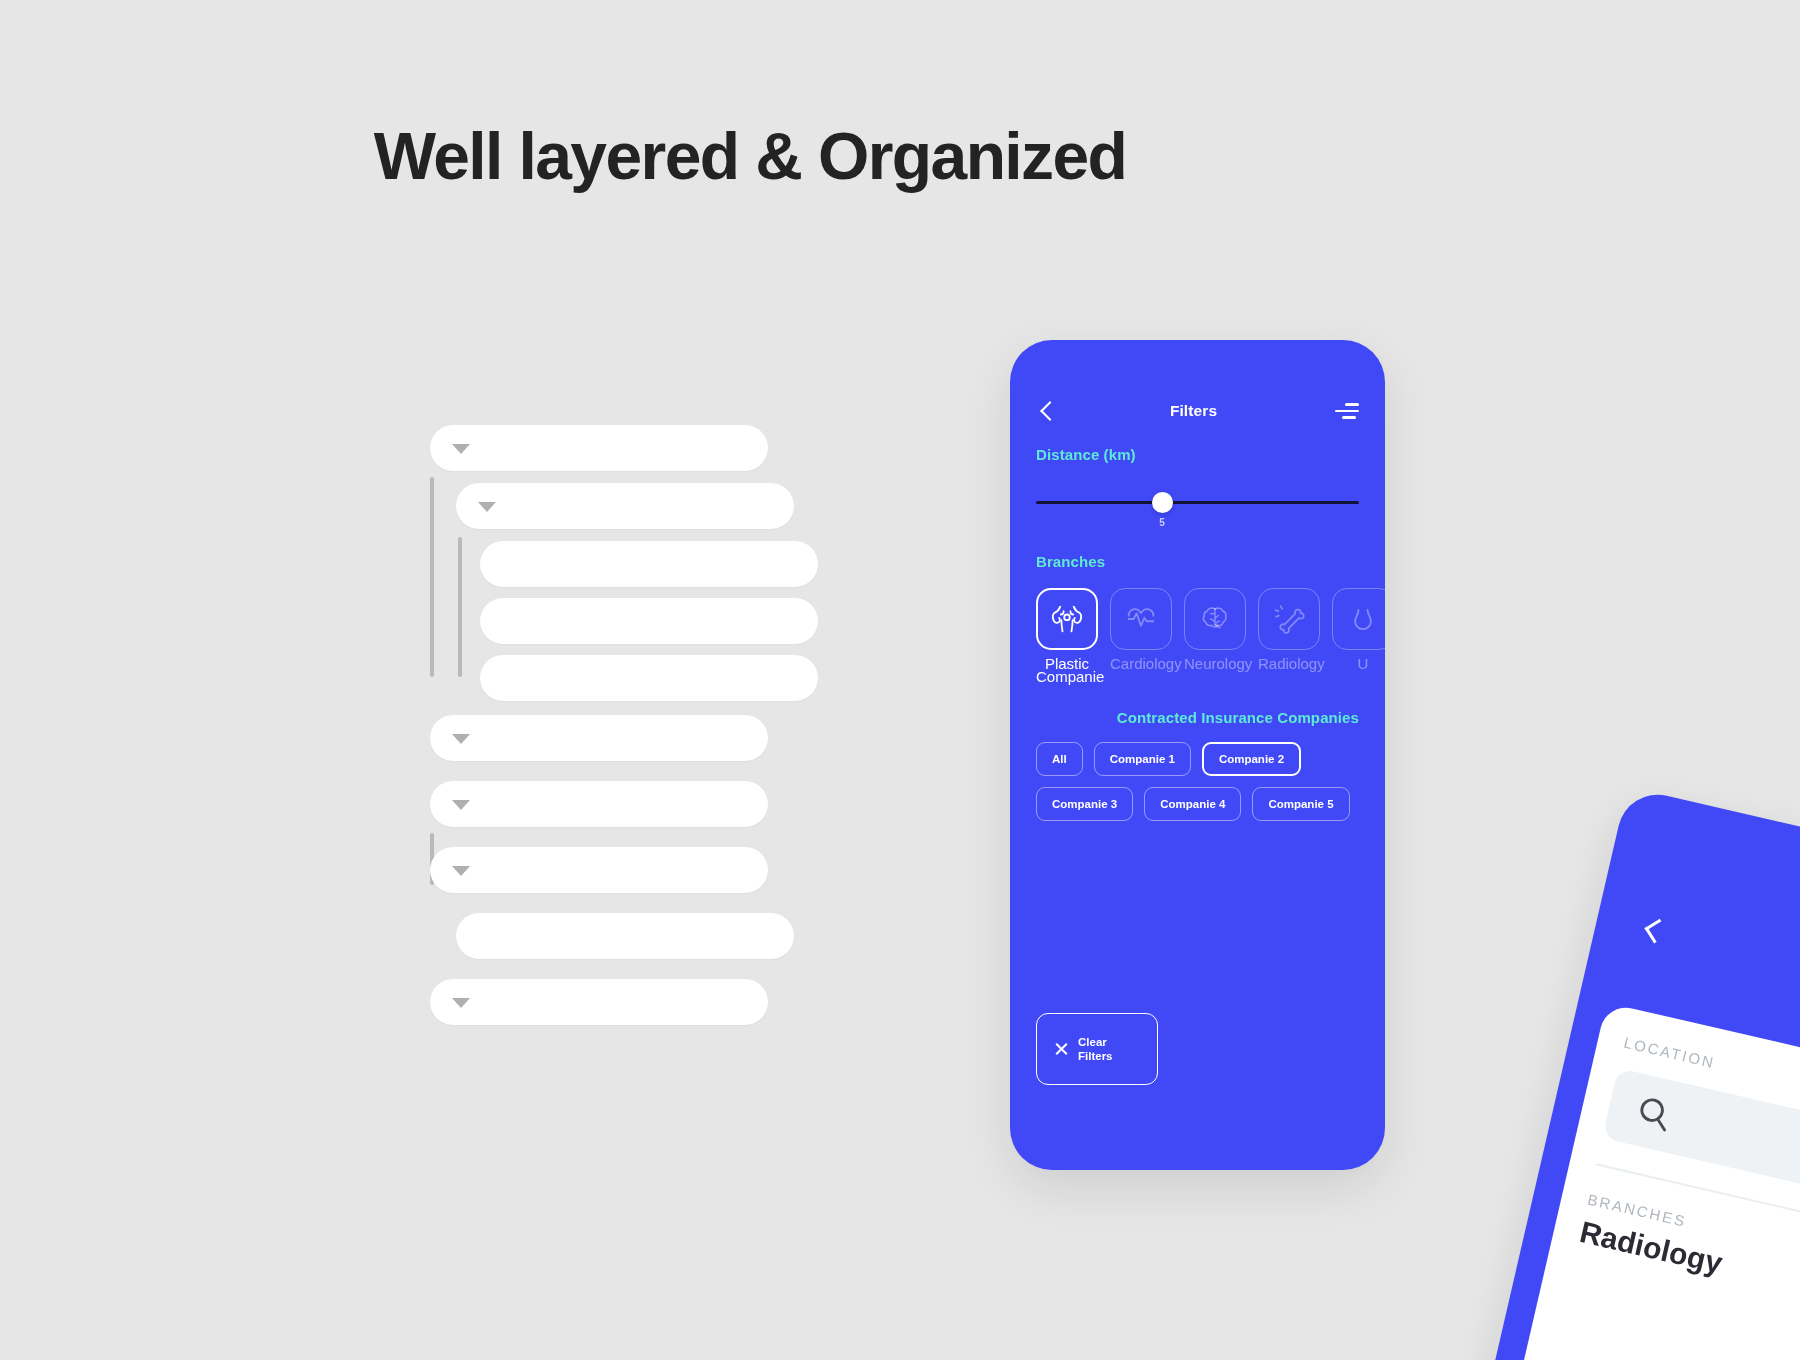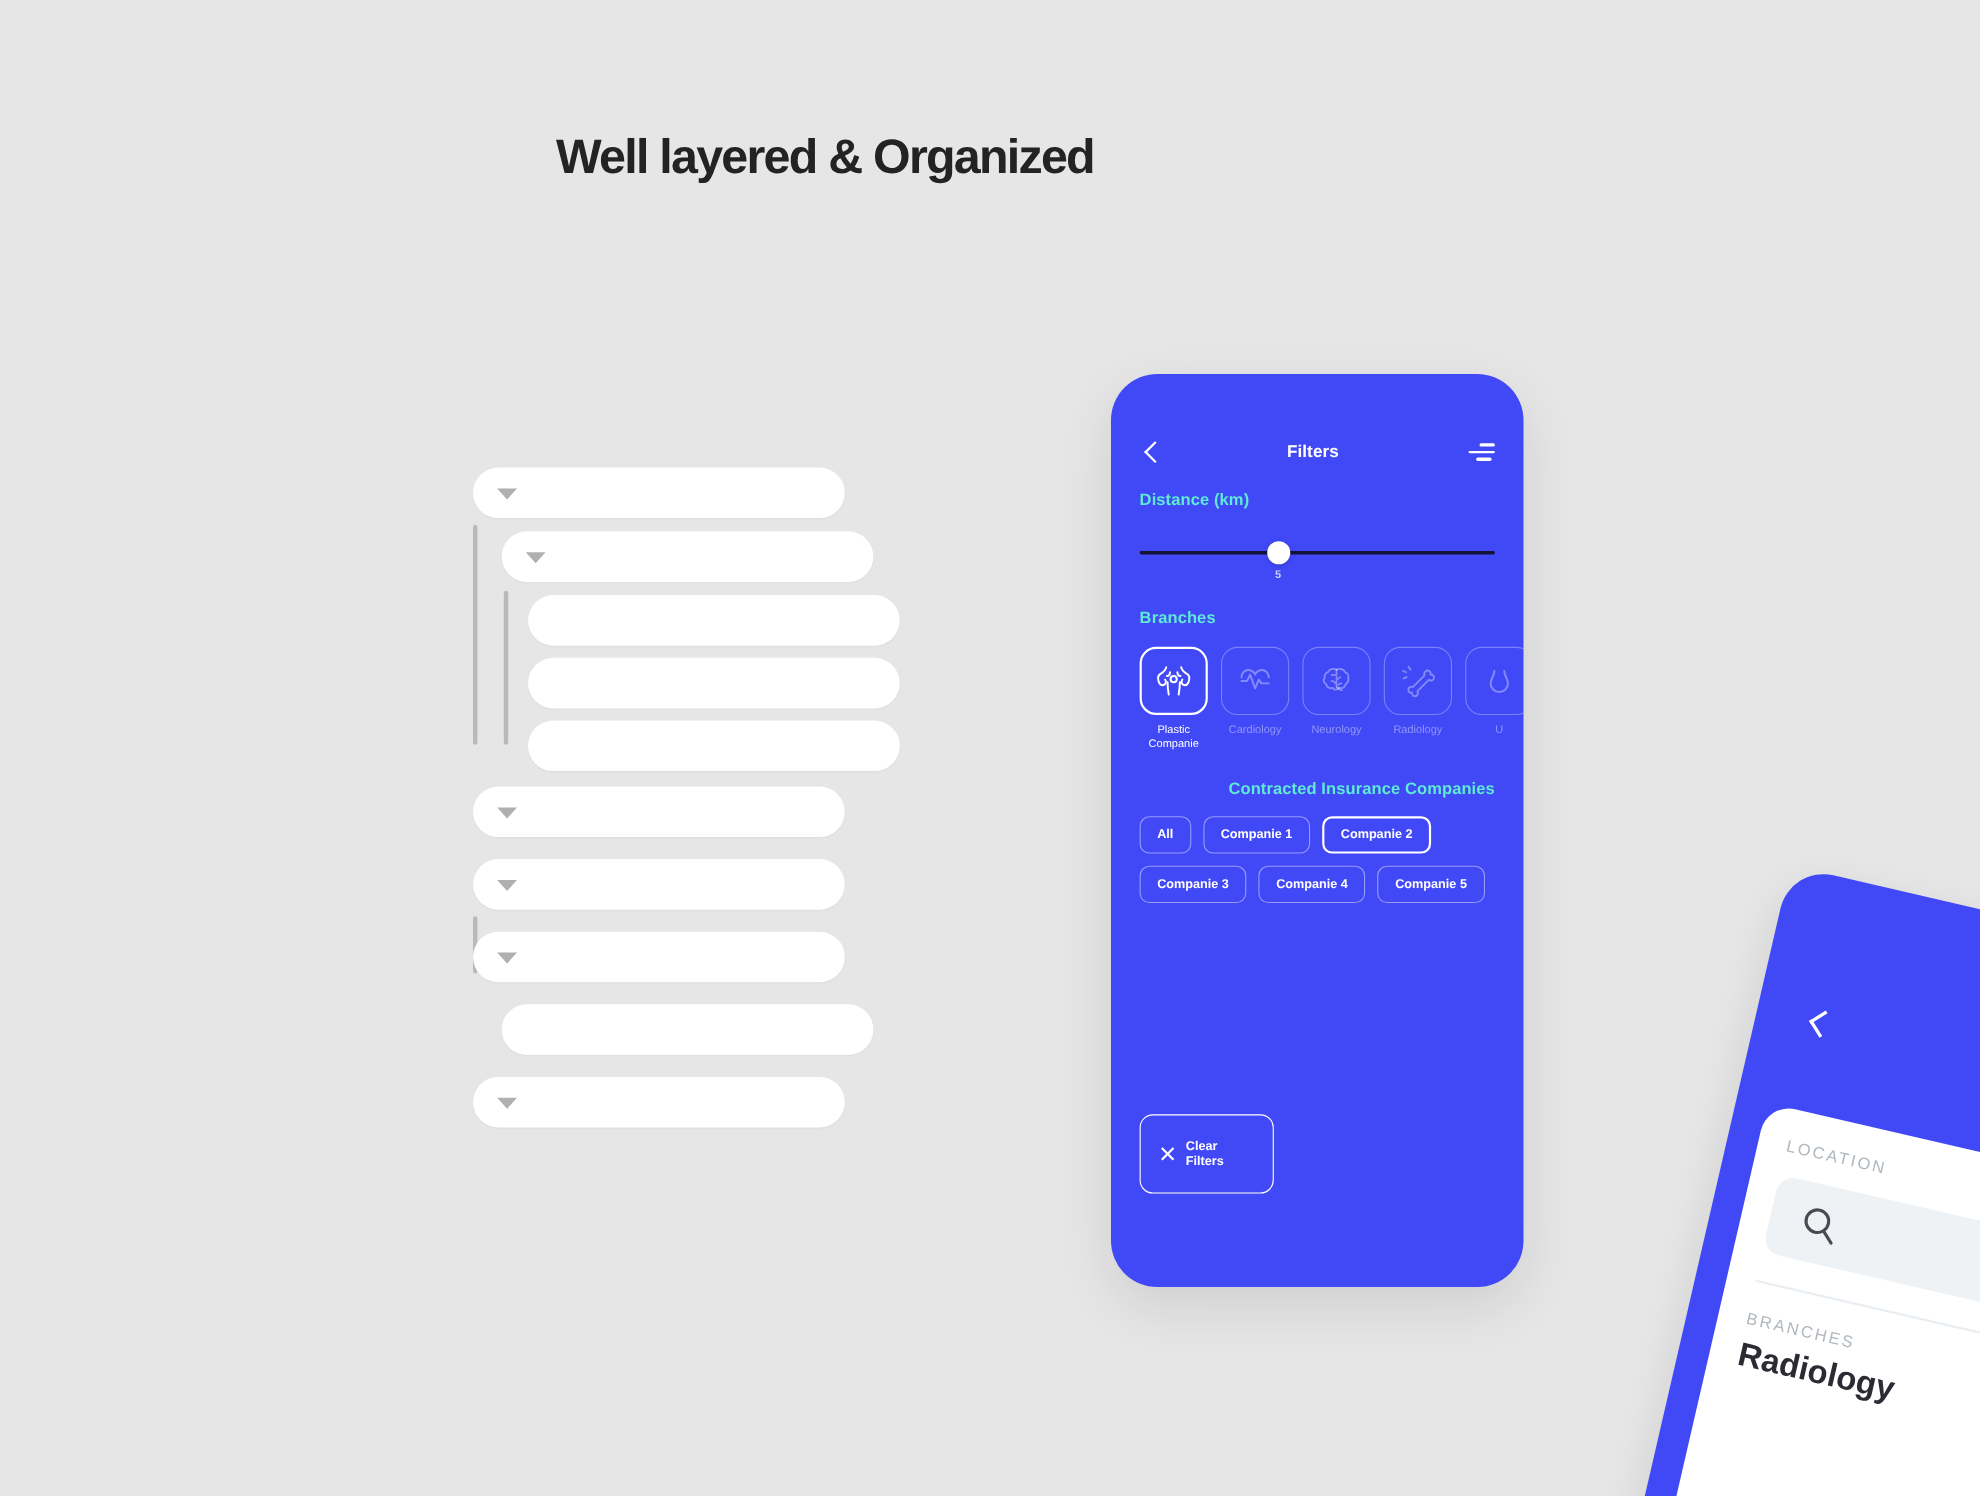--- a/index.html
+++ b/index.html
@@ -8,21 +8,21 @@
     background: #e6e6e6;
     font-family: "Liberation Sans", sans-serif;
     overflow: hidden;
   }
   .stage { position: relative; width: 1800px; height: 1360px; overflow: hidden; }
 
   
   .page-title {
     position: absolute; top: 118px; left: 0; width: 1500px;
     text-align: center;
-    font-size: 44px; font-weight: bold; letter-spacing: -1.6px;
+    font-size: 66px; font-weight: bold; letter-spacing: -1.6px;
     color: #232323;
     font-family: "Liberation Sans", sans-serif;
   }
 
   
   .tree { position: absolute; left: 430px; top: 425px; width: 460px; height: 530px; }
   .guide { position: absolute; width: 4px; background: #b9b9b9; border-radius: 2px; }
   .tree-row {
     position: absolute; height: 46px; background: #ffffff;
     border-radius: 23px; box-shadow: 0 1px 2px rgba(0,0,0,.04);
@@ -103,21 +103,21 @@
     width: 62px; height: 62px; border-radius: 15px;
     border: 1.6px solid rgba(255,255,255,.30);
     display: flex; align-items: center; justify-content: center;
     cursor: pointer;
   }
   .branch.selected .branch-tile { border-color: #ffffff; border-width: 2px; }
   .branch-tile svg { width: 36px; height: 36px; }
   .branch-tile svg * { stroke: rgba(255,255,255,.36); }
   .branch.selected .branch-tile svg * { stroke: #ffffff; }
   .branch-label {
-    margin-top: 7px; font-size: 10px; line-height: 13px;
+    margin-top: 7px; font-size: 15px; line-height: 13px;
     color: rgba(255,255,255,.40); font-weight: normal;
   }
   .branch.selected .branch-label { color: #ffffff; }
 
   
   .ins-head { margin-top: 26px; text-align: right; }
   .chips { margin-top: 16px; display: flex; flex-wrap: wrap; gap: 11px; width: 325px; }
   .chip {
     height: 34px; padding: 0 15px; border-radius: 9px;
     border: 1.4px solid rgba(255,255,255,.45);

